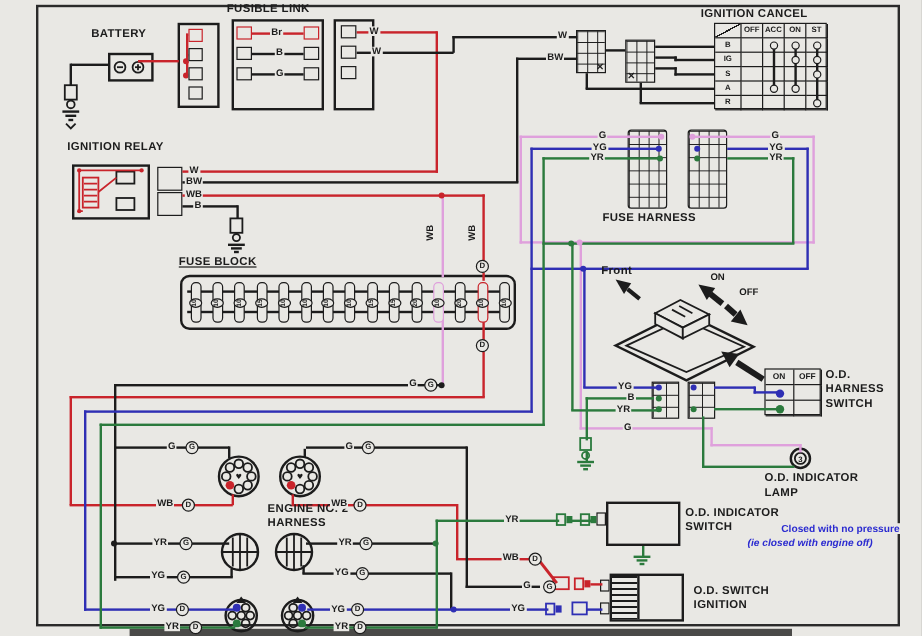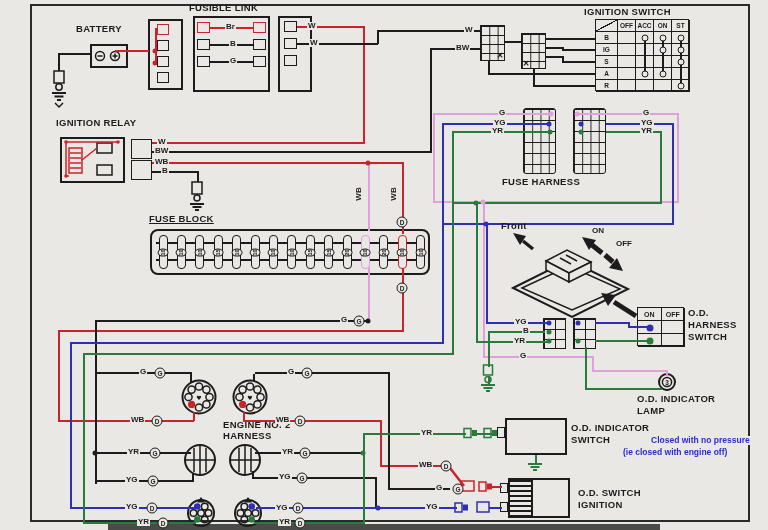--- a/index.html
+++ b/index.html
@@ -435,38 +435,38 @@
     <div class="sqd" style="left: 197px; top: 39px; width: 13px; height: 11px;"></div>
     <div class="sqd" style="left: 197px; top: 56px; width: 13px; height: 11px;"></div>
     <div class="sqd sqr" style="left: 253px; top: 22px; width: 13px; height: 11px;"></div>
     <div class="sqd" style="left: 253px; top: 39px; width: 13px; height: 11px;"></div>
     <div class="sqd" style="left: 253px; top: 56px; width: 13px; height: 11px;"></div>
     <div class="sqd" style="left: 284px; top: 21px; width: 13px; height: 11px;"></div>
     <div class="sqd" style="left: 284px; top: 38px; width: 13px; height: 11px;"></div>
     <div class="sqd" style="left: 284px; top: 55px; width: 13px; height: 11px;"></div>
     <span class="lbl cap" style="left: 76px; top: 24px;">BATTERY</span>
     <span class="lbl cap" style="left: 189px; top: 3px;">FUSIBLE LINK</span>
-    <span class="lbl cap" style="left: 584px; top: 7px;">IGNITION SWITCH</span>
+    <span class="lbl cap" style="left: 584px; top: 7px;">IGNITION CANCEL</span>
     <span class="lbl cap" style="left: 56px; top: 118px;">IGNITION RELAY</span>
     <span class="lbl cap" style="left: 149px; top: 214px; text-decoration: underline;">FUSE BLOCK</span>
     <span class="lbl cap" style="left: 502px; top: 177px;">FUSE HARNESS</span>
     <span class="lbl cap" style="left: 223px; top: 420px;">ENGINE NO. 2</span>
     <span class="lbl cap" style="left: 223px; top: 431px; text-align: right;">HARNESS</span>
     <span class="lbl cap" style="left: 501px; top: 221px;">Front</span>
     <span class="lbl capsm" style="left: 592px; top: 227px;">ON</span>
     <span class="lbl capsm" style="left: 616px; top: 240px;">OFF</span>
     <span class="lbl cap" style="left: 688px; top: 308px;">O.D.</span>
     <span class="lbl cap" style="left: 688px; top: 320px;">HARNESS</span>
     <span class="lbl cap" style="left: 688px; top: 332px;">SWITCH</span>
     <span class="lbl cap" style="left: 637px; top: 394px;">O.D. INDICATOR</span>
     <span class="lbl cap" style="left: 637px; top: 406px;">LAMP</span>
     <span class="lbl cap" style="left: 571px; top: 423px;">O.D. INDICATOR</span>
     <span class="lbl cap" style="left: 571px; top: 435px;">SWITCH</span>
     <span class="lbl note" style="left: 620px; top: 436px; padding-left: 31px;">Closed with no pressure</span>
-    <span class="lbl note" style="left: 623px; top: 448px;">(ie closed with engine off)</span>
+    <span class="lbl note" style="left: 623px; top: 448px; font-style: italic;">(ie closed with engine off)</span>
     <span class="lbl cap" style="left: 578px; top: 488px;">O.D. SWITCH</span>
     <span class="lbl cap" style="left: 578px; top: 500px;">IGNITION</span>
     <span class="lbl wl" style="left: 307px; top: 22px;">W</span>
     <span class="lbl wl" style="left: 309px; top: 39px;">W</span>
     <span class="lbl wl" style="left: 225px; top: 23px;">Br</span>
     <span class="lbl wl" style="left: 229px; top: 40px;">B</span>
     <span class="lbl wl" style="left: 229px; top: 57px;">G</span>
     <span class="lbl wl" style="left: 464px; top: 26px;">W</span>
     <span class="lbl wl" style="left: 455px; top: 44px;">BW</span>
     <span class="lbl wl" style="left: 157px; top: 138px;">W</span>

